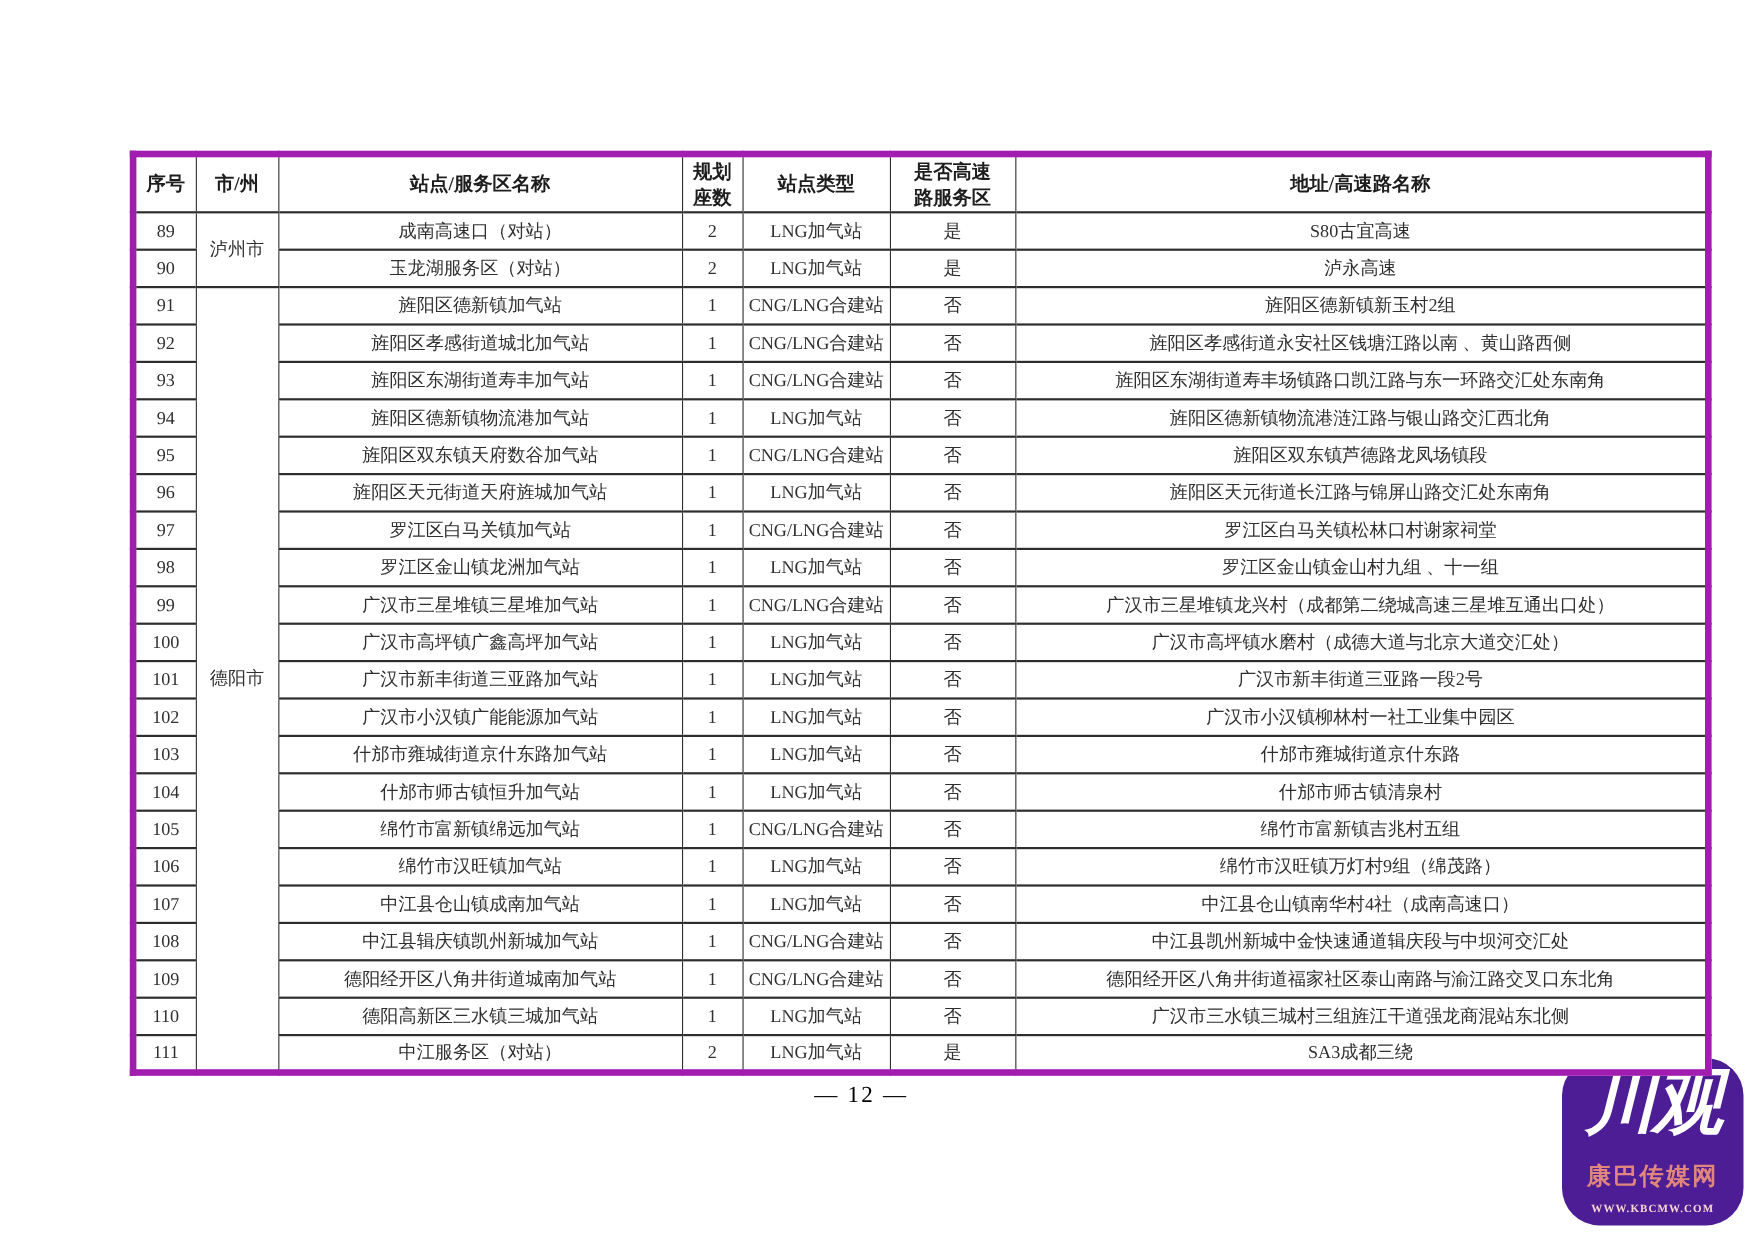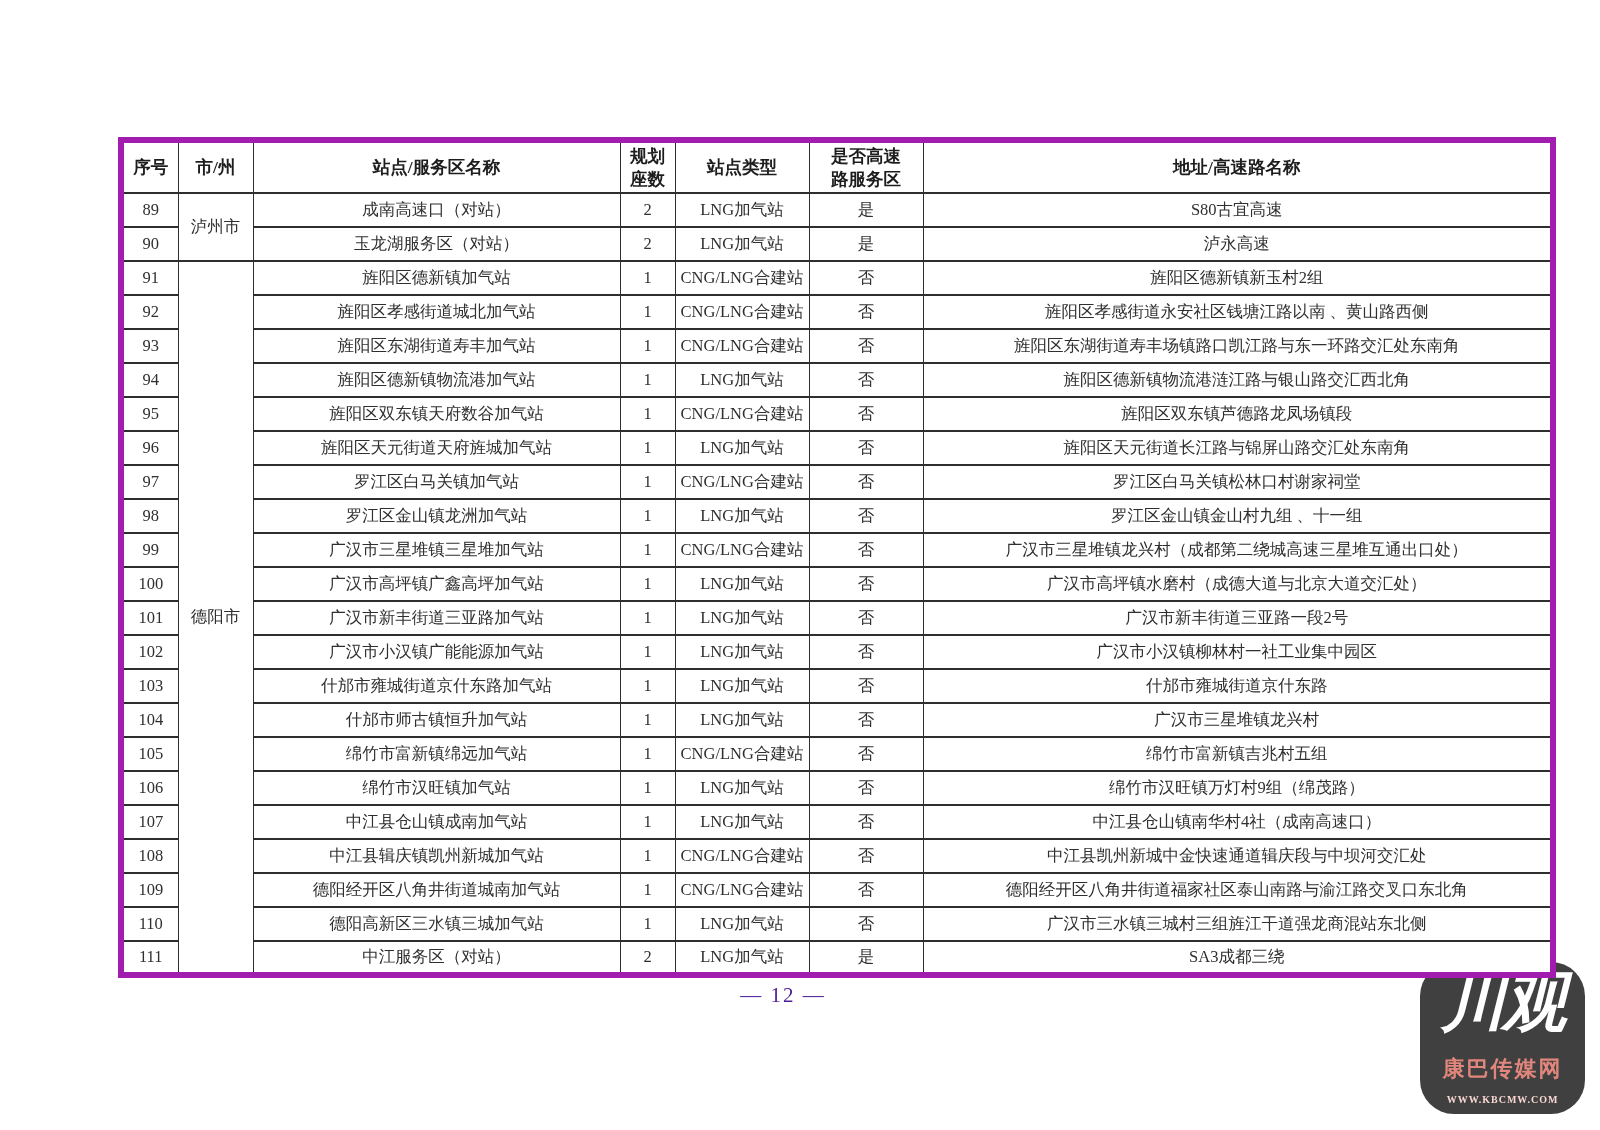--- a/index.html
+++ b/index.html
@@ -51,21 +51,21 @@
   .c-type  { width:134px; font-size:15.5px; }
   .c-hw    { width:114px; }
   .c-addr  { width:630px; font-size:16px; }
   .page-number {
     position:absolute;
     left:118px; top:983px;
     width:1330px;
     text-align:center;
     font-size:21px;
     letter-spacing:2px;
-    color:#4c1d95;
+    color:#000000;
     z-index:1;
   }
   .watermark {
     position:absolute;
     left:1420px; top:962px;
     width:165px; height:152px;
     border-radius:34px;
     z-index:1;
     overflow:hidden;
   }
@@ -235,21 +235,21 @@
         <td class="c-type">LNG加气站</td>
         <td class="c-hw">否</td>
         <td class="c-addr">什邡市雍城街道京什东路</td>
       </tr>
       <tr>
         <td class="c-no">104</td>
         <td class="c-name">什邡市师古镇恒升加气站</td>
         <td class="c-seats">1</td>
         <td class="c-type">LNG加气站</td>
         <td class="c-hw">否</td>
-        <td class="c-addr">广汉市三星堆镇龙兴村</td>
+        <td class="c-addr">什邡市师古镇清泉村</td>
       </tr>
       <tr>
         <td class="c-no">105</td>
         <td class="c-name">绵竹市富新镇绵远加气站</td>
         <td class="c-seats">1</td>
         <td class="c-type">CNG/LNG合建站</td>
         <td class="c-hw">否</td>
         <td class="c-addr">绵竹市富新镇吉兆村五组</td>
       </tr>
       <tr>
@@ -298,17 +298,17 @@
         <td class="c-seats">2</td>
         <td class="c-type">LNG加气站</td>
         <td class="c-hw">是</td>
         <td class="c-addr">SA3成都三绕</td>
       </tr>
     </tbody>
 </table>
 
 <div class="page-number">— 12 —</div>
 
-<div class="watermark" style="background: #404040;">
+<div class="watermark" style="background: #4c1d95;">
   <div class="wm-title" style="color: rgb(255, 255, 255);">川观</div>
   <div class="wm-sub" style="color: rgb(224, 134, 124);">康巴传媒网</div>
   <div class="wm-url" style="color: rgb(248, 215, 210);">WWW.KBCMW.COM</div>
 </div>
 
 </body></html>

